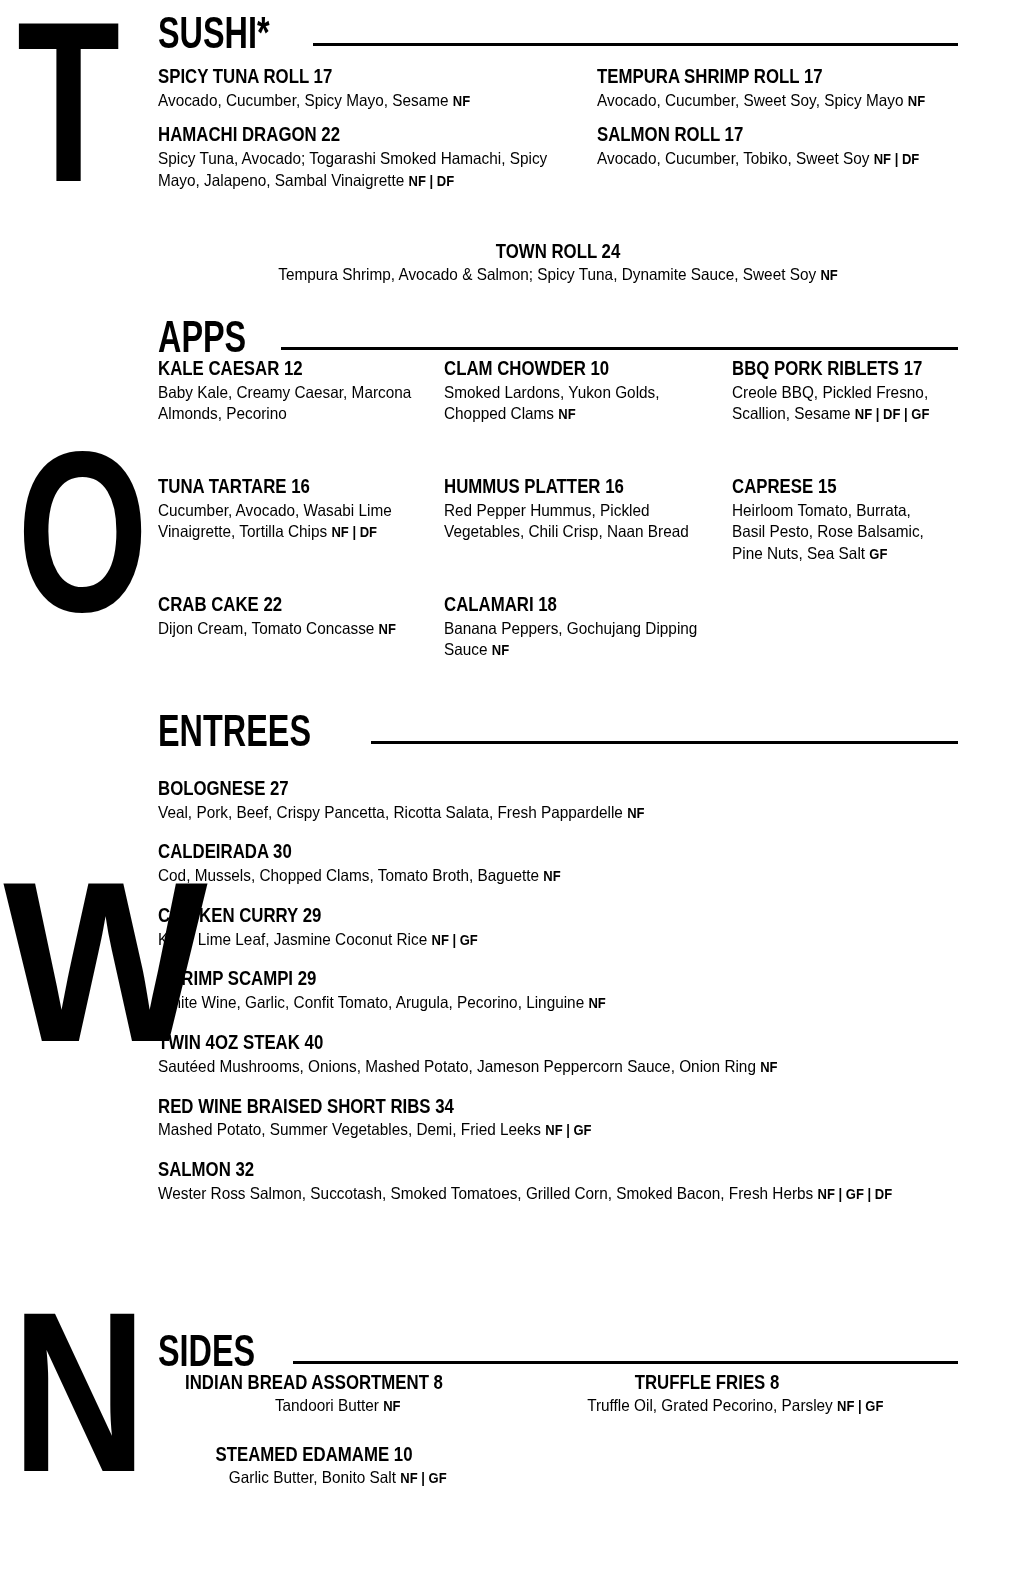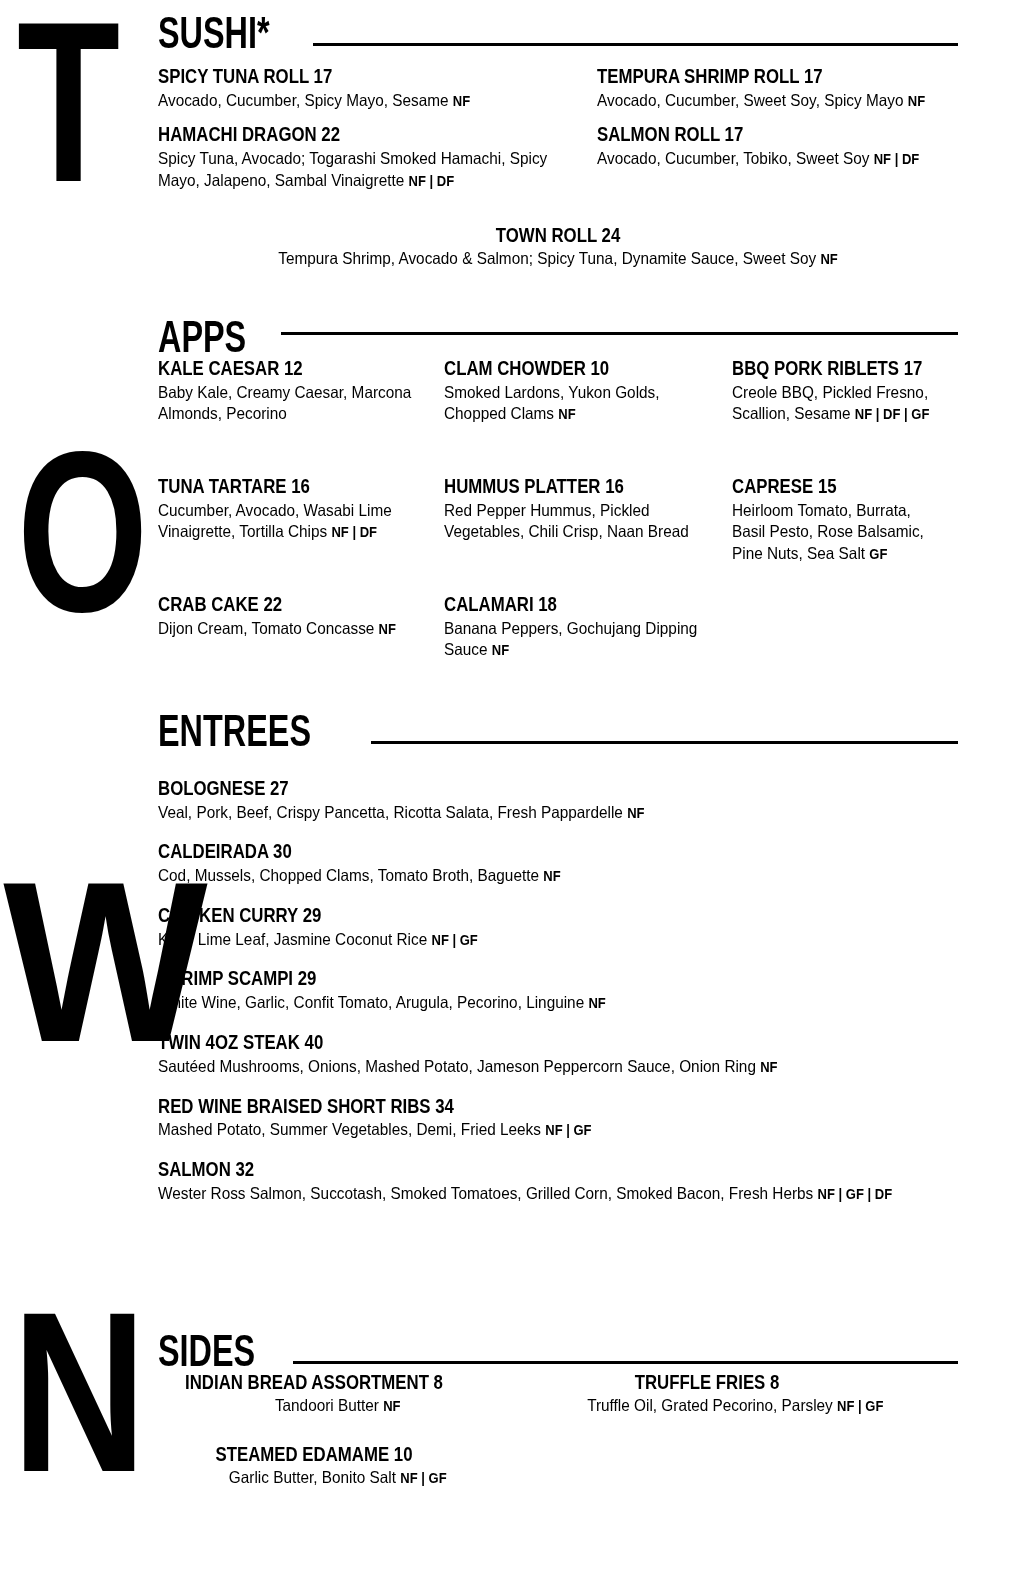--- a/index.html
+++ b/index.html
@@ -108,32 +108,32 @@
   .grid2 {
     display: grid;
     grid-template-columns: 427px 373px;
     column-gap: 12px;
   }
   .grid2 .cell { padding-top: 12px; }
   .grid2 .cell .item-desc { margin-top: 3px; }
 
   .centered-item {
     text-align: center;
-    margin-top: 32px;
+    margin-top: 48px;
   }
   .centered-item .item-desc { margin-top: 3px; }
 
   
   #apps-section {
     position: absolute;
     left: 158px;
     top: 318px;
     width: 800px;
   }
-  #apps-section .section-head { padding-left: 0; align-items: center; }
+  #apps-section .section-head { padding-left: 0; }
   .grid3 {
     display: grid;
     grid-template-columns: 286px 288px 226px;
     column-gap: 0;
     row-gap: 0;
   }
   .grid3 .cell { min-height: 118px; }
   .grid3 .cell .item-desc { margin-top: 3px; }
 
   

